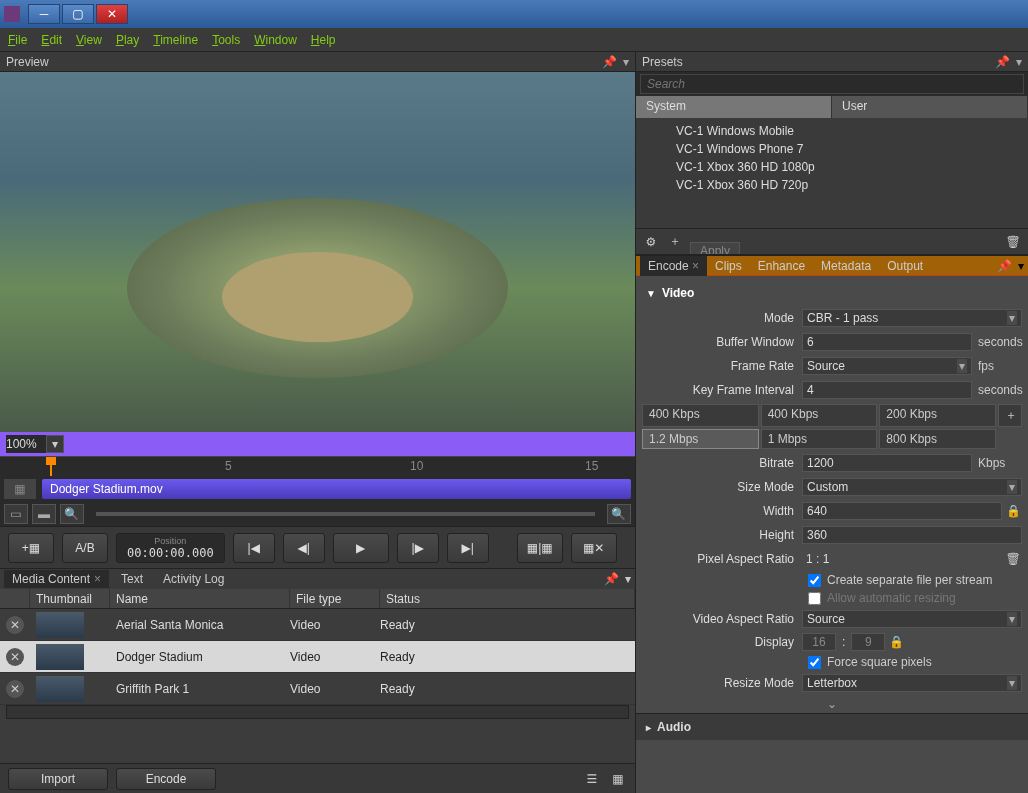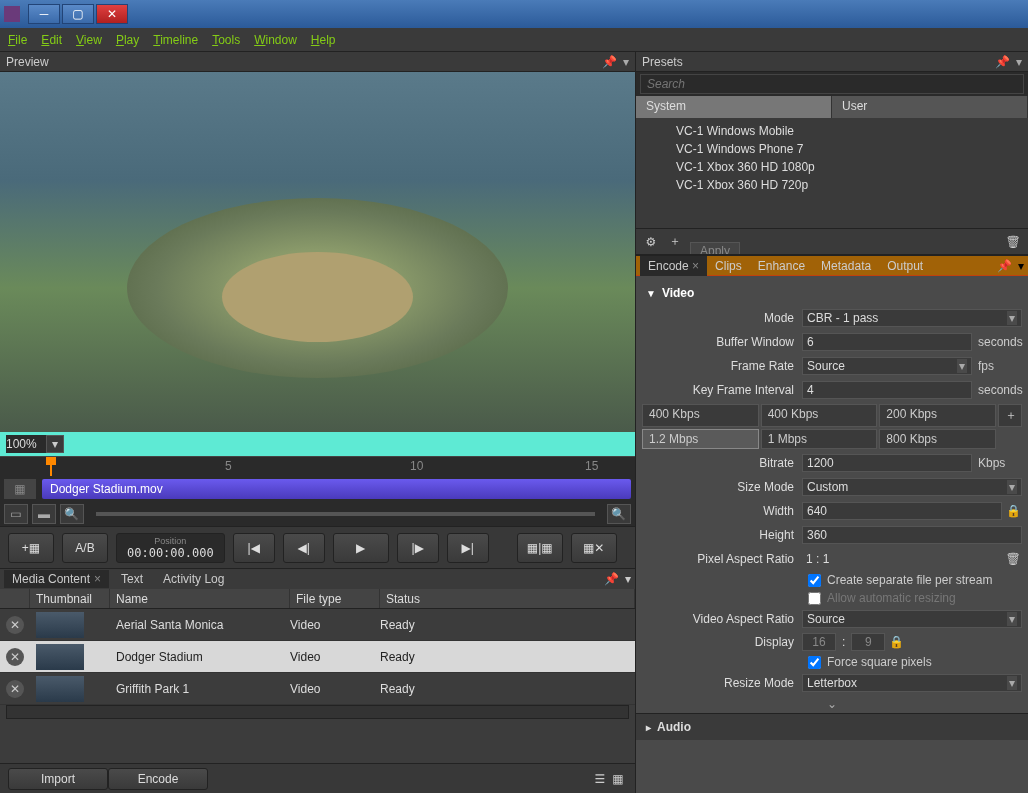--- a/index.html
+++ b/index.html
@@ -24,21 +24,21 @@
 
 .panel-header { height: 20px; background: #3a3a3a; display: flex; align-items: center; padding: 0 6px; color: #ccc; border-bottom: 1px solid #222; }
 .panel-header .title { flex: 1; font-weight: 500; }
 .panel-header .icons { display: flex; gap: 6px; color: #aaa; }
 
 .preview-area { height: 360px; background: #222; position: relative; overflow: hidden; }
 .stadium { width: 100%; height: 100%; background: linear-gradient(180deg, #5a7a8a 0%, #4a6a7a 30%, #6a8a5a 60%, #4a5a4a 100%); position: relative; }
 .stadium::before { content:''; position:absolute; left:20%; top:35%; width:60%; height:50%; border-radius:50%; background: radial-gradient(ellipse, #8a9a6a 30%, #6a7a5a 60%, #4a5a3a 100%); }
 .stadium::after { content:''; position:absolute; left:35%; top:50%; width:30%; height:25%; border-radius:50%; background:#b0a070; }
 
-.zoom-row { height: 24px; background: #5eead4; display:flex; align-items:center; padding: 2px 6px; color:#ddd; }
+.zoom-row { height: 24px; background: #8b5cf6; display:flex; align-items:center; padding: 2px 6px; color:#ddd; }
 .zoom-select { display:flex; align-items:center; background:#2a2a2a; }
 .zoom-select input { width:40px; background:transparent; border:none; color:#ddd; }
 .zoom-select .dd { width:18px; height:18px; background:#3a3a3a; border:1px solid #555; display:flex; align-items:center; justify-content:center; color:#ccc; }
 
 .timeline-ruler { height: 20px; background:#2a2a2a; border-top:1px solid #444; position:relative; color:#888; font-size:10px; }
 .timeline-ruler span { position:absolute; top:2px; }
 .tick5 { left: 225px; } .tick10 { left: 410px; } .tick15 { left: 585px; }
 .playhead { position:absolute; left:50px; top:0; width:2px; height:100%; background:#ff8800; }
 .playhead::before { content:''; position:absolute; top:0; left:-4px; width:10px; height:8px; background:#ff8800; }
 
@@ -69,21 +69,21 @@
 .media-head div { padding:3px 6px; color:#ddd; border-right:1px solid #333; }
 .col-del { width:30px; } .col-thumb { width:80px; } .col-name { width:180px; } .col-type{ width:90px; } .col-status{ flex:1; }
 .media-row { display:flex; height:32px; align-items:center; border-bottom:1px solid #333; color:#ddd; }
 .media-row.sel { background:#d8d8d8; color:#222; }
 .media-row .del { width:30px; display:flex; justify-content:center; }
 .del-btn { width:18px; height:18px; border-radius:9px; background:#555; color:#ccc; display:flex; align-items:center; justify-content:center; }
 .media-row .thumb { width:80px; padding:0 6px; }
 .media-row .thumb div { width:48px; height:26px; background:linear-gradient(#4a5a6a,#2a3a4a); }
 .media-row .name { width:180px; padding:0 6px; } .media-row .type { width:90px; } .media-row .status { flex:1; }
 
-.footer-row { height:30px; background:#383838; display:flex; align-items:center; padding:0 8px; border-top:1px solid #222; }
+.footer-row { height:30px; background:#383838; display:flex; align-items:center; padding:0 8px; gap:8px; border-top:1px solid #222; }
 .footer-btn { width:100px; height:22px; background:linear-gradient(#4a4a4a,#3a3a3a); border:1px solid #222; border-radius:3px; color:#ddd; display:flex; align-items:center; justify-content:center; }
 
 
 .search-row { height:24px; background:#2a2a2a; padding:2px 4px; }
 .search-row input { width:100%; height:20px; background:#2a2a2a; border:1px solid #444; color:#888; padding:0 6px; font-style:italic; }
 .preset-tabs { height:22px; display:flex; background:#555; }
 .preset-tab { flex:1; padding:3px 10px; color:#ddd; border-right:1px solid #333; }
 .preset-tab.active { background:#777; }
 .preset-list { height:110px; background:#3a3a3a; overflow:auto; color:#ddd; padding:4px 0 4px 40px; }
 .preset-list div { padding:2px 0; }

